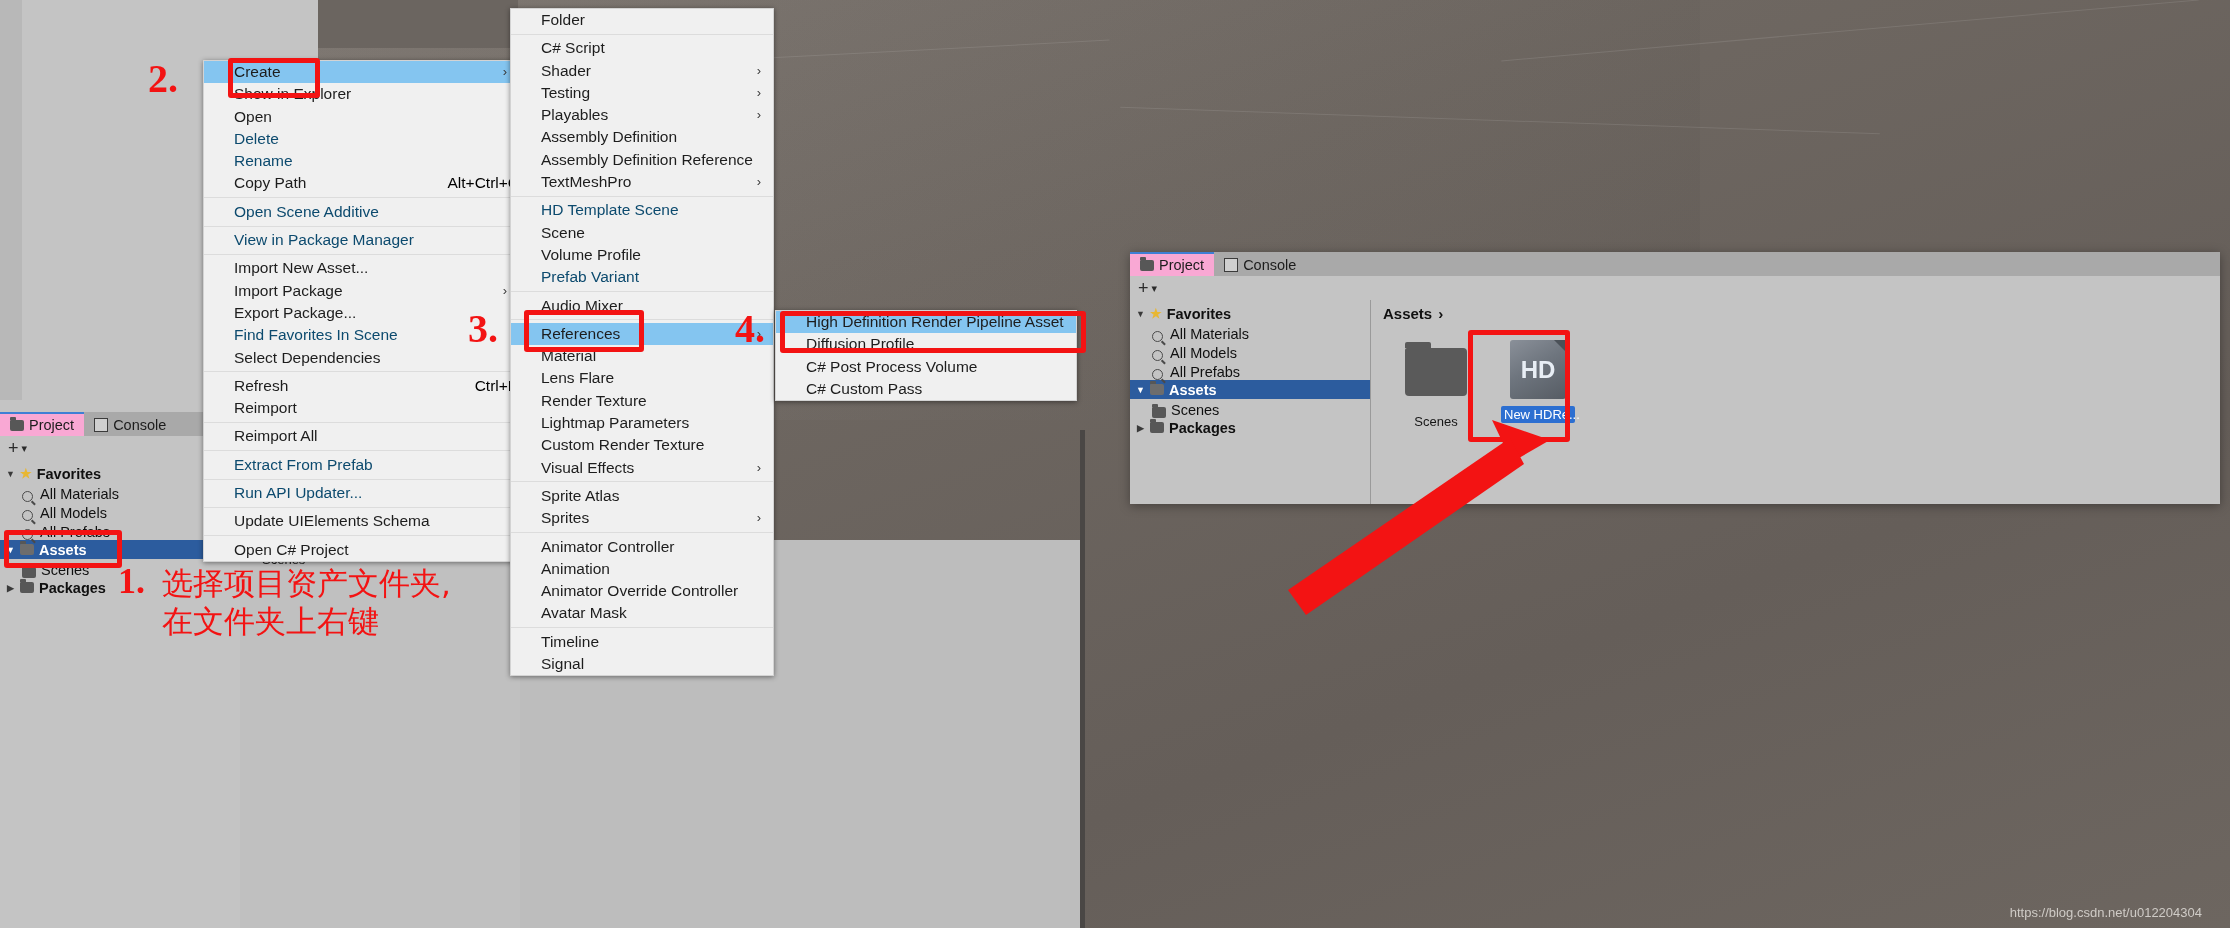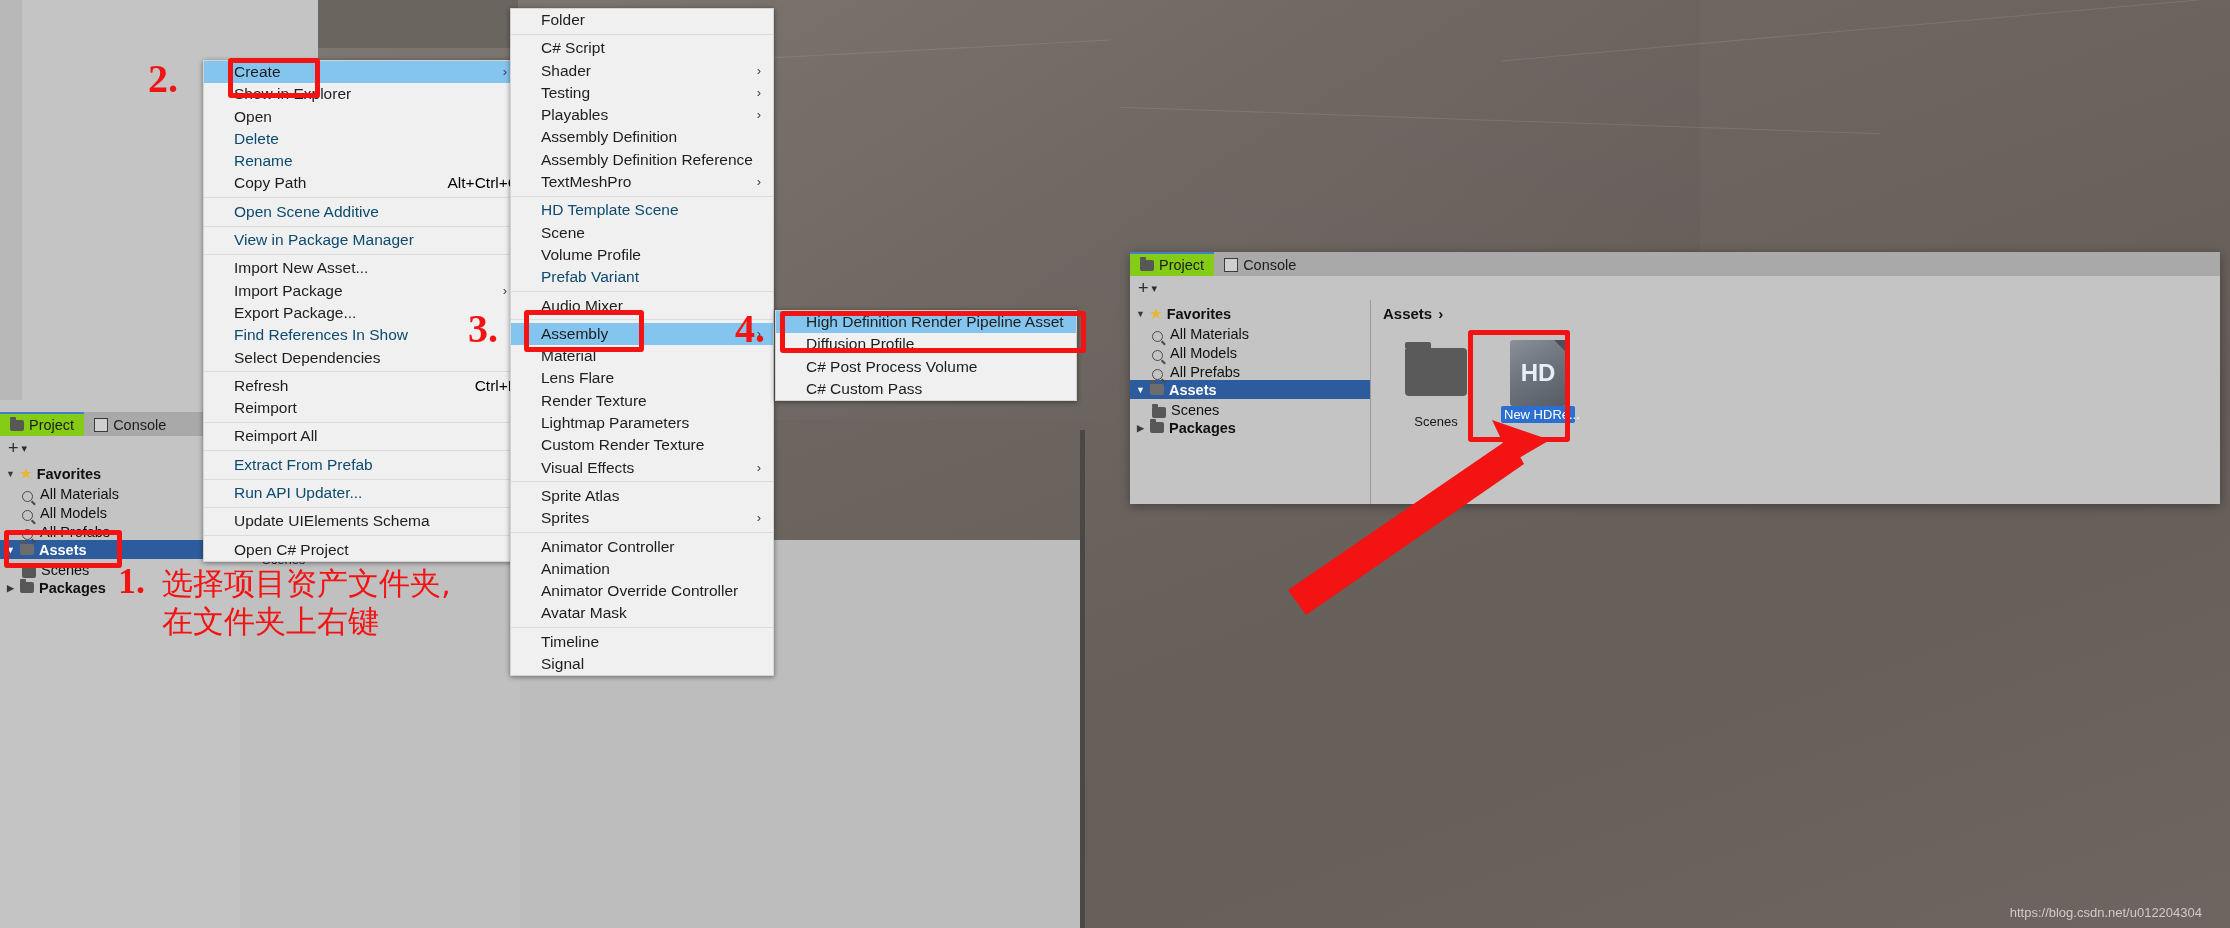--- a/index.html
+++ b/index.html
@@ -39,21 +39,21 @@
   #menu-context{left:203px;top:60px;width:315px;}
   #menu-create{left:510px;top:8px;width:262px;}
   #menu-rendering{left:775px;top:310px;width:300px;}
 
   
   .proj-panel{position:absolute;background:#c4c4c4;z-index:20;}
   #proj-left{left:0px;top:412px;width:240px;height:516px;}
   .tabbar{height:24px;background:#a9a9a9;display:flex;align-items:flex-end;}
   .tab{height:22px;display:flex;align-items:center;gap:5px;padding:0 10px;
        font-size:14.5px;color:#1c1c1c;background:#a9a9a9;}
-  .tab.active{background:#84cc16;border-top:2px solid #3e7fd4;margin-top:9px;}
+  .tab.active{background:#f9a8d4;border-top:2px solid #3e7fd4;margin-top:9px;}
   .toolrow{height:24px;background:#c4c4c4;display:flex;align-items:center;
            padding-left:8px;gap:3px;font-size:18px;color:#2b2b2b;}
   .tree{padding-top:4px;font-size:14.5px;color:#101010;}
   .trow{height:19px;display:flex;align-items:center;gap:5px;white-space:nowrap;}
   .trow.bold{font-weight:bold;}
   .trow.selrow{background:#2c5c9e;color:#fff;}
   .tri{width:9px;font-size:9px;color:#3a3a3a;display:inline-block;text-align:center;}
   .trow.selrow .tri{color:#fff;}
   .ind1{padding-left:6px;} .ind2{padding-left:8px;align-items:flex-end;}
 
@@ -82,21 +82,21 @@
   .rright{flex:1;background:#c4c4c4;}
   .crumb{height:26px;display:flex;align-items:center;gap:6px;padding-left:12px;
          font-size:15px;font-weight:bold;color:#111;}
   .assets-grid{display:flex;gap:28px;padding:14px 0 0 28px;}
   .asset{width:74px;text-align:center;}
   .asset .thumb{width:62px;height:62px;margin:0 auto;}
   .folder-thumb{width:62px;height:48px;background:#5a5a5a;border-radius:2px 4px 4px 4px;
                 position:relative;margin-top:8px;}
   .folder-thumb:before{content:"";position:absolute;left:0;top:-6px;width:26px;height:6px;
                 background:#5a5a5a;border-radius:2px 2px 0 0;}
-  .hd-thumb{width:56px;height:66px;margin:0 auto;border-radius:3px;
+  .hd-thumb{width:56px;height:59px;margin:0 auto;border-radius:3px;
      background:linear-gradient(150deg,#8a9099 0%,#6e757e 45%,#565c64 100%);
      display:flex;align-items:center;justify-content:center;
      font-size:24px;font-weight:bold;color:#e8eef5;position:relative;}
   .hd-thumb:after{content:"";position:absolute;right:0;top:0;border-left:12px solid transparent;
      border-top:12px solid #4b5158;}
   .asset .lbl{font-size:13px;color:#161616;margin-top:4px;white-space:nowrap;}
   .asset .lbl.sel{background:#2c6fd1;color:#fff;border-radius:2px;padding:1px 3px;}
 
   
   .ann{position:absolute;z-index:60;pointer-events:none;}
@@ -268,21 +268,21 @@
     <div class="mi dis"><span>Rename</span></div>
     <div class="mi"><span>Copy Path</span><span class="sc">Alt+Ctrl+C</span></div>
     <div class="sep"></div>
     <div class="mi dis"><span>Open Scene Additive</span></div>
     <div class="sep"></div>
     <div class="mi dis"><span>View in Package Manager</span></div>
     <div class="sep"></div>
     <div class="mi"><span>Import New Asset...</span></div>
     <div class="mi"><span>Import Package</span><span class="arw">›</span></div>
     <div class="mi"><span>Export Package...</span></div>
-    <div class="mi dis"><span>Find References In Show</span></div>
+    <div class="mi dis"><span>Find Favorites In Scene</span></div>
     <div class="mi"><span>Select Dependencies</span></div>
     <div class="sep"></div>
     <div class="mi"><span>Refresh</span><span class="sc">Ctrl+R</span></div>
     <div class="mi"><span>Reimport</span></div>
     <div class="sep"></div>
     <div class="mi"><span>Reimport All</span></div>
     <div class="sep"></div>
     <div class="mi dis"><span>Extract From Prefab</span></div>
     <div class="sep"></div>
     <div class="mi dis"><span>Run API Updater...</span></div>
@@ -303,21 +303,21 @@
     <div class="mi"><span>Assembly Definition Reference</span></div>
     <div class="mi"><span>TextMeshPro</span><span class="arw">›</span></div>
     <div class="sep"></div>
     <div class="mi dis"><span>HD Template Scene</span></div>
     <div class="mi"><span>Scene</span></div>
     <div class="mi"><span>Volume Profile</span></div>
     <div class="mi dis"><span>Prefab Variant</span></div>
     <div class="sep"></div>
     <div class="mi"><span>Audio Mixer</span></div>
     <div class="sep"></div>
-    <div class="mi sel"><span>Assembly</span><span class="arw">›</span></div>
+    <div class="mi sel"><span>References</span><span class="arw">›</span></div>
     <div class="mi"><span>Material</span></div>
     <div class="mi"><span>Lens Flare</span></div>
     <div class="mi"><span>Render Texture</span></div>
     <div class="mi"><span>Lightmap Parameters</span></div>
     <div class="mi"><span>Custom Render Texture</span></div>
     <div class="mi"><span>Visual Effects</span><span class="arw">›</span></div>
     <div class="sep"></div>
     <div class="mi"><span>Sprite Atlas</span></div>
     <div class="mi"><span>Sprites</span><span class="arw">›</span></div>
     <div class="sep"></div>

